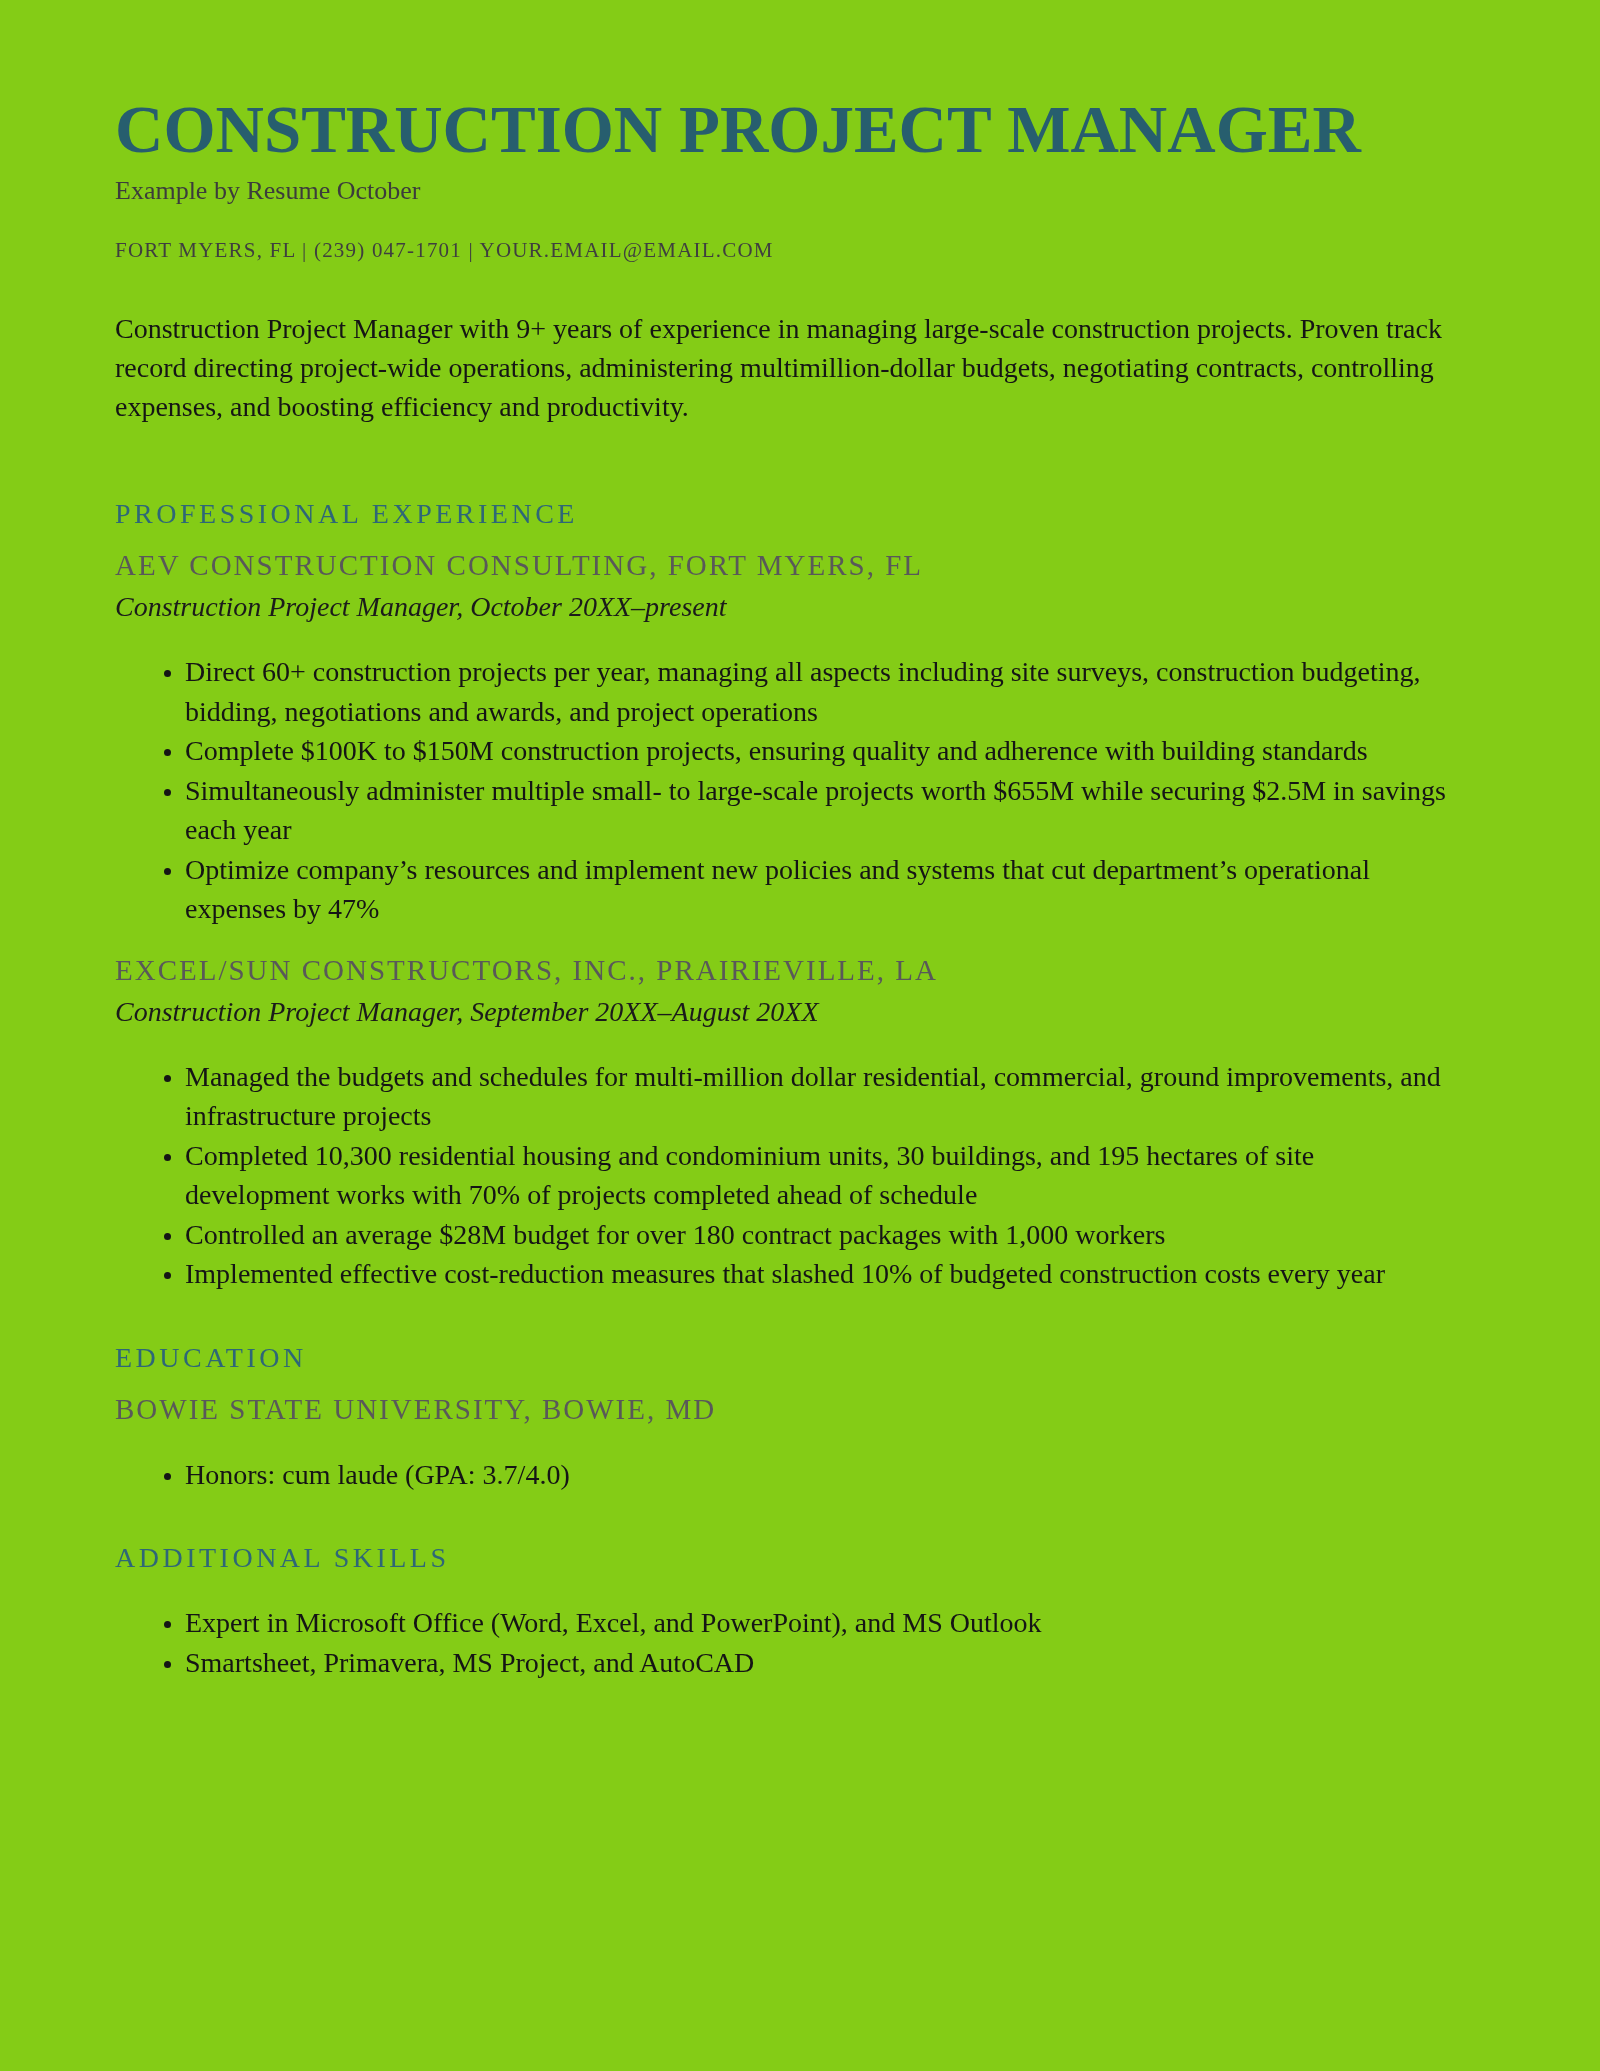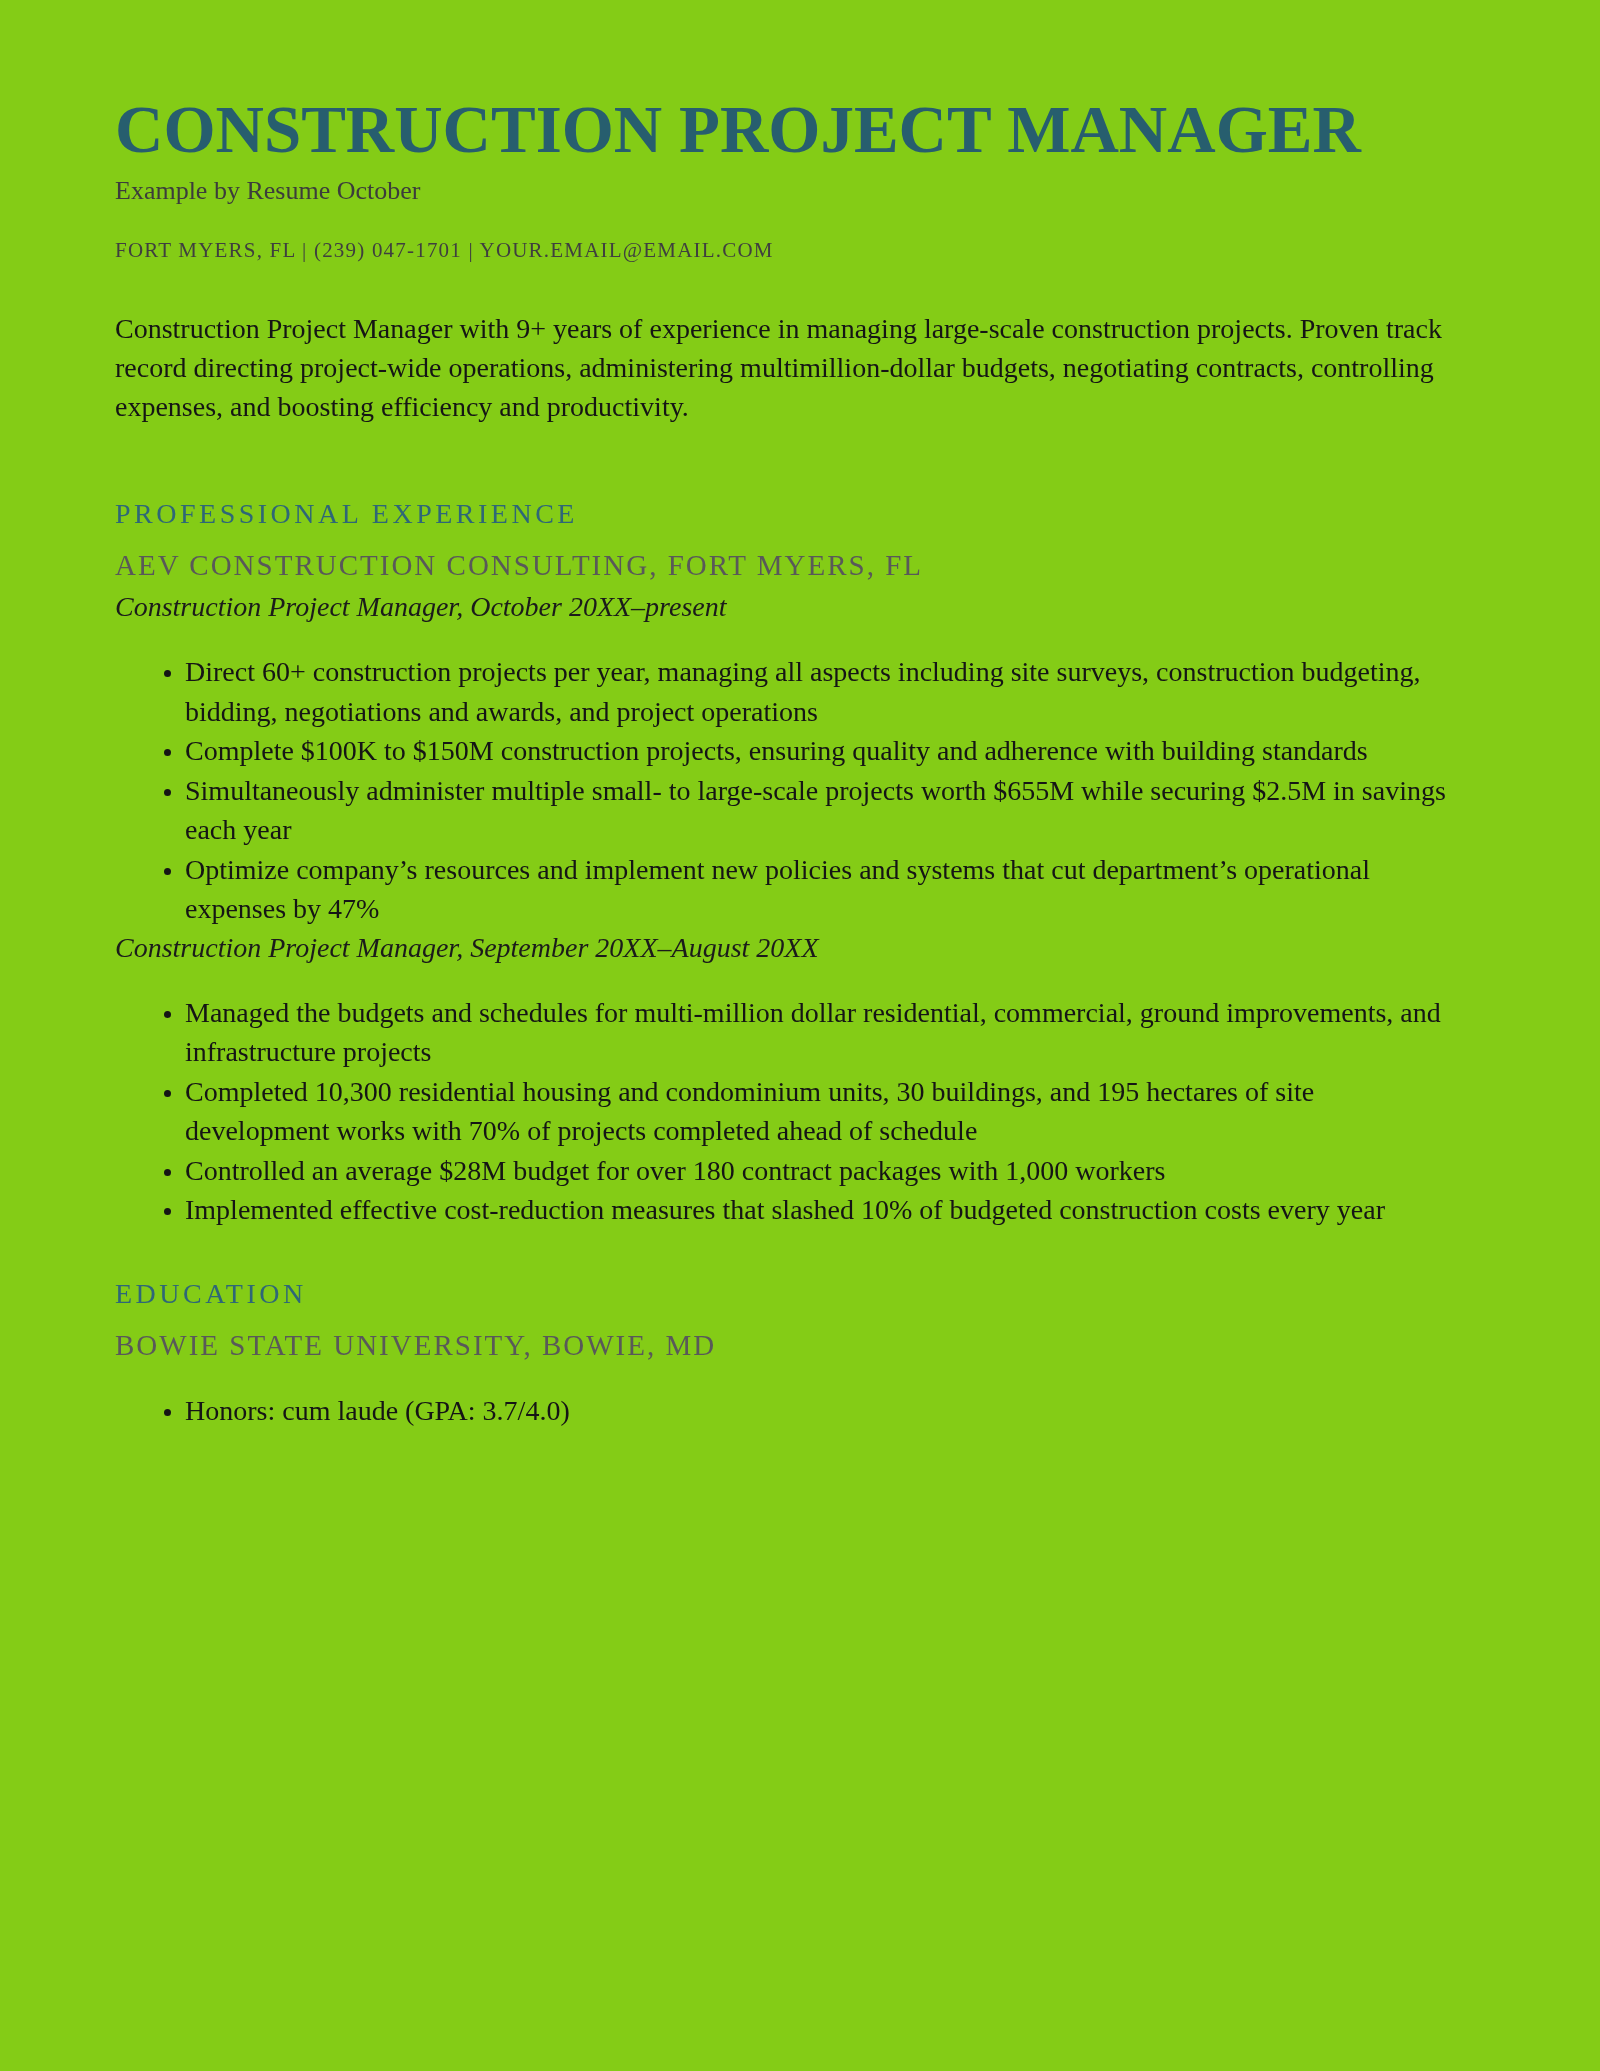--- a/index.html
+++ b/index.html
@@ -106,32 +106,40 @@
       <p class="role">Construction Project Manager, October 20XX–present</p>
       <ul class="bullets">
         <li>Direct 60+ construction projects per year, managing all aspects including site surveys, construction budgeting, bidding, negotiations and awards, and project operations</li>
         <li>Complete $100K to $150M construction projects, ensuring quality and adherence with building standards</li>
         <li>Simultaneously administer multiple small- to large-scale projects worth $655M while securing $2.5M in savings each year</li>
         <li>Optimize company’s resources and implement new policies and systems that cut department’s operational expenses by 47%</li>
       </ul>
     </div>
 
     <div class="job">
+      <h3 class="org">EXCEL/SUN CONSTRUCTORS, INC., PRAIRIEVILLE, LA</h3>
       <p class="role">Construction Project Manager, September 20XX–August 20XX</p>
       <ul class="bullets">
         <li>Managed the budgets and schedules for multi-million dollar residential, commercial, ground improvements, and infrastructure projects</li>
         <li>Completed 10,300 residential housing and condominium units, 30 buildings, and 195 hectares of site development works with 70% of projects completed ahead of schedule</li>
         <li>Controlled an average $28M budget for over 180 contract packages with 1,000 workers</li>
         <li>Implemented effective cost-reduction measures that slashed 10% of budgeted construction costs every year</li>
       </ul>
     </div>
   </section>
 
   <section>
     <h2 class="section-heading">EDUCATION</h2>
     <h3 class="org">BOWIE STATE UNIVERSITY, BOWIE, MD</h3>
     <ul class="bullets">
       <li>Honors: cum laude (GPA: 3.7/4.0)</li>
     </ul>
   </section>
 
+  <section>
+    <h2 class="section-heading">ADDITIONAL SKILLS</h2>
+    <ul class="bullets">
+      <li>Expert in Microsoft Office (Word, Excel, and PowerPoint), and MS Outlook</li>
+      <li>Smartsheet, Primavera, MS Project, and AutoCAD</li>
+    </ul>
+  </section>
 
 </div>
 
 </body></html>

